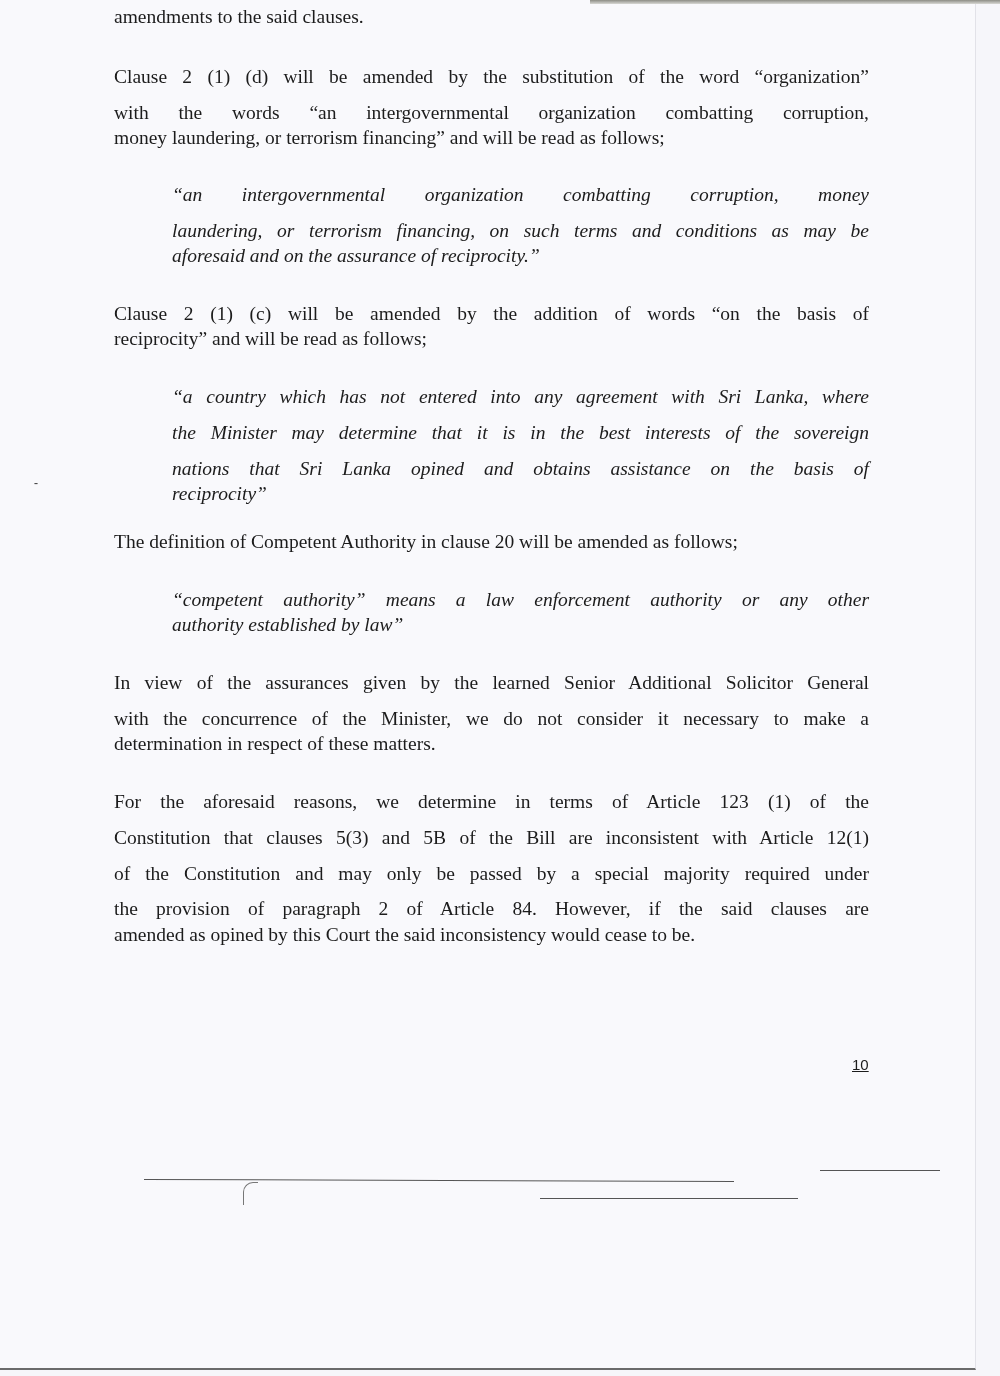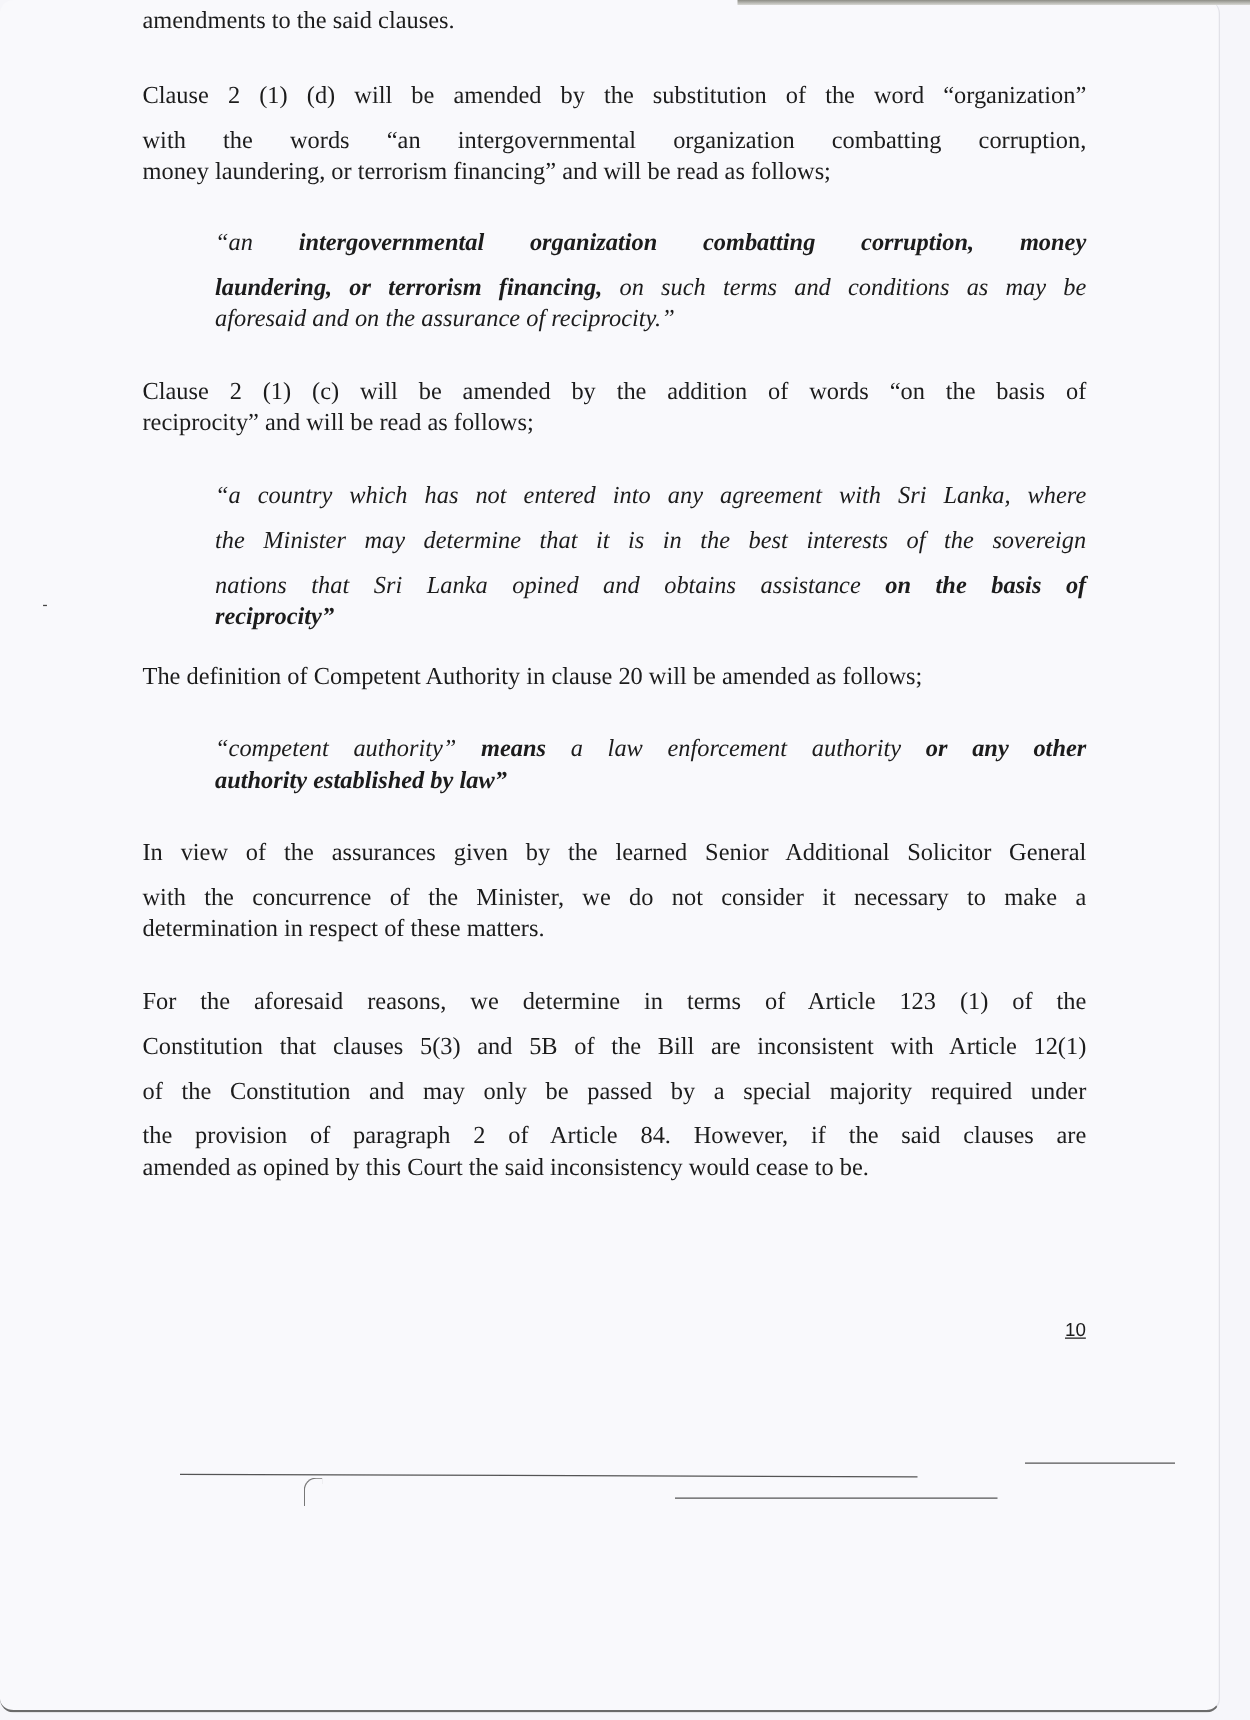--- a/index.html
+++ b/index.html
@@ -7,31 +7,30 @@
     width: 1000px; height: 1376px; position: relative; overflow: hidden;
     background: #f6f6fa;
     font-family: "Liberation Serif", "DejaVu Serif", serif;
     color: #1c1c1c;
   }
   .page {
     position: absolute; left: 0; top: 0; width: 975px; height: 1368px;
     background: #f9f9fc;
     border-right: 1px solid #e2e2e8;
     border-bottom: 2px solid #6b6b6b;
-    border-radius: 11px;
   }
   .top-edge {
     position: absolute; top: 0; left: 590px; width: 410px; height: 4px;
     background: linear-gradient(#8d8d85, #d8d8d4);
   }
   .text { position: absolute; left: 114px; width: 755px; font-size: 19.5px; }
   .line { position: absolute; white-space: nowrap; }
   .just { text-align: justify; text-align-last: justify; white-space: normal; margin-top: 10px; }
   .quote { position: absolute; left: 172px; width: 697px; font-size: 19.5px; font-style: italic; }
-  .b { font-weight: bold; }
+  .b { font-weight: normal; }
   .pagenum { position: absolute; left: 852px; top: 1056px; font-family: "Liberation Sans", sans-serif; font-size: 15px; text-decoration: underline; }
   .rule { position: absolute; height: 1px; background: #555; }
   .mark { position: absolute; color: #444; font-size: 12px; }
 </style>
 </head>
 <body>
 
 <div class="page">
   <div class="top-edge"></div>
 

